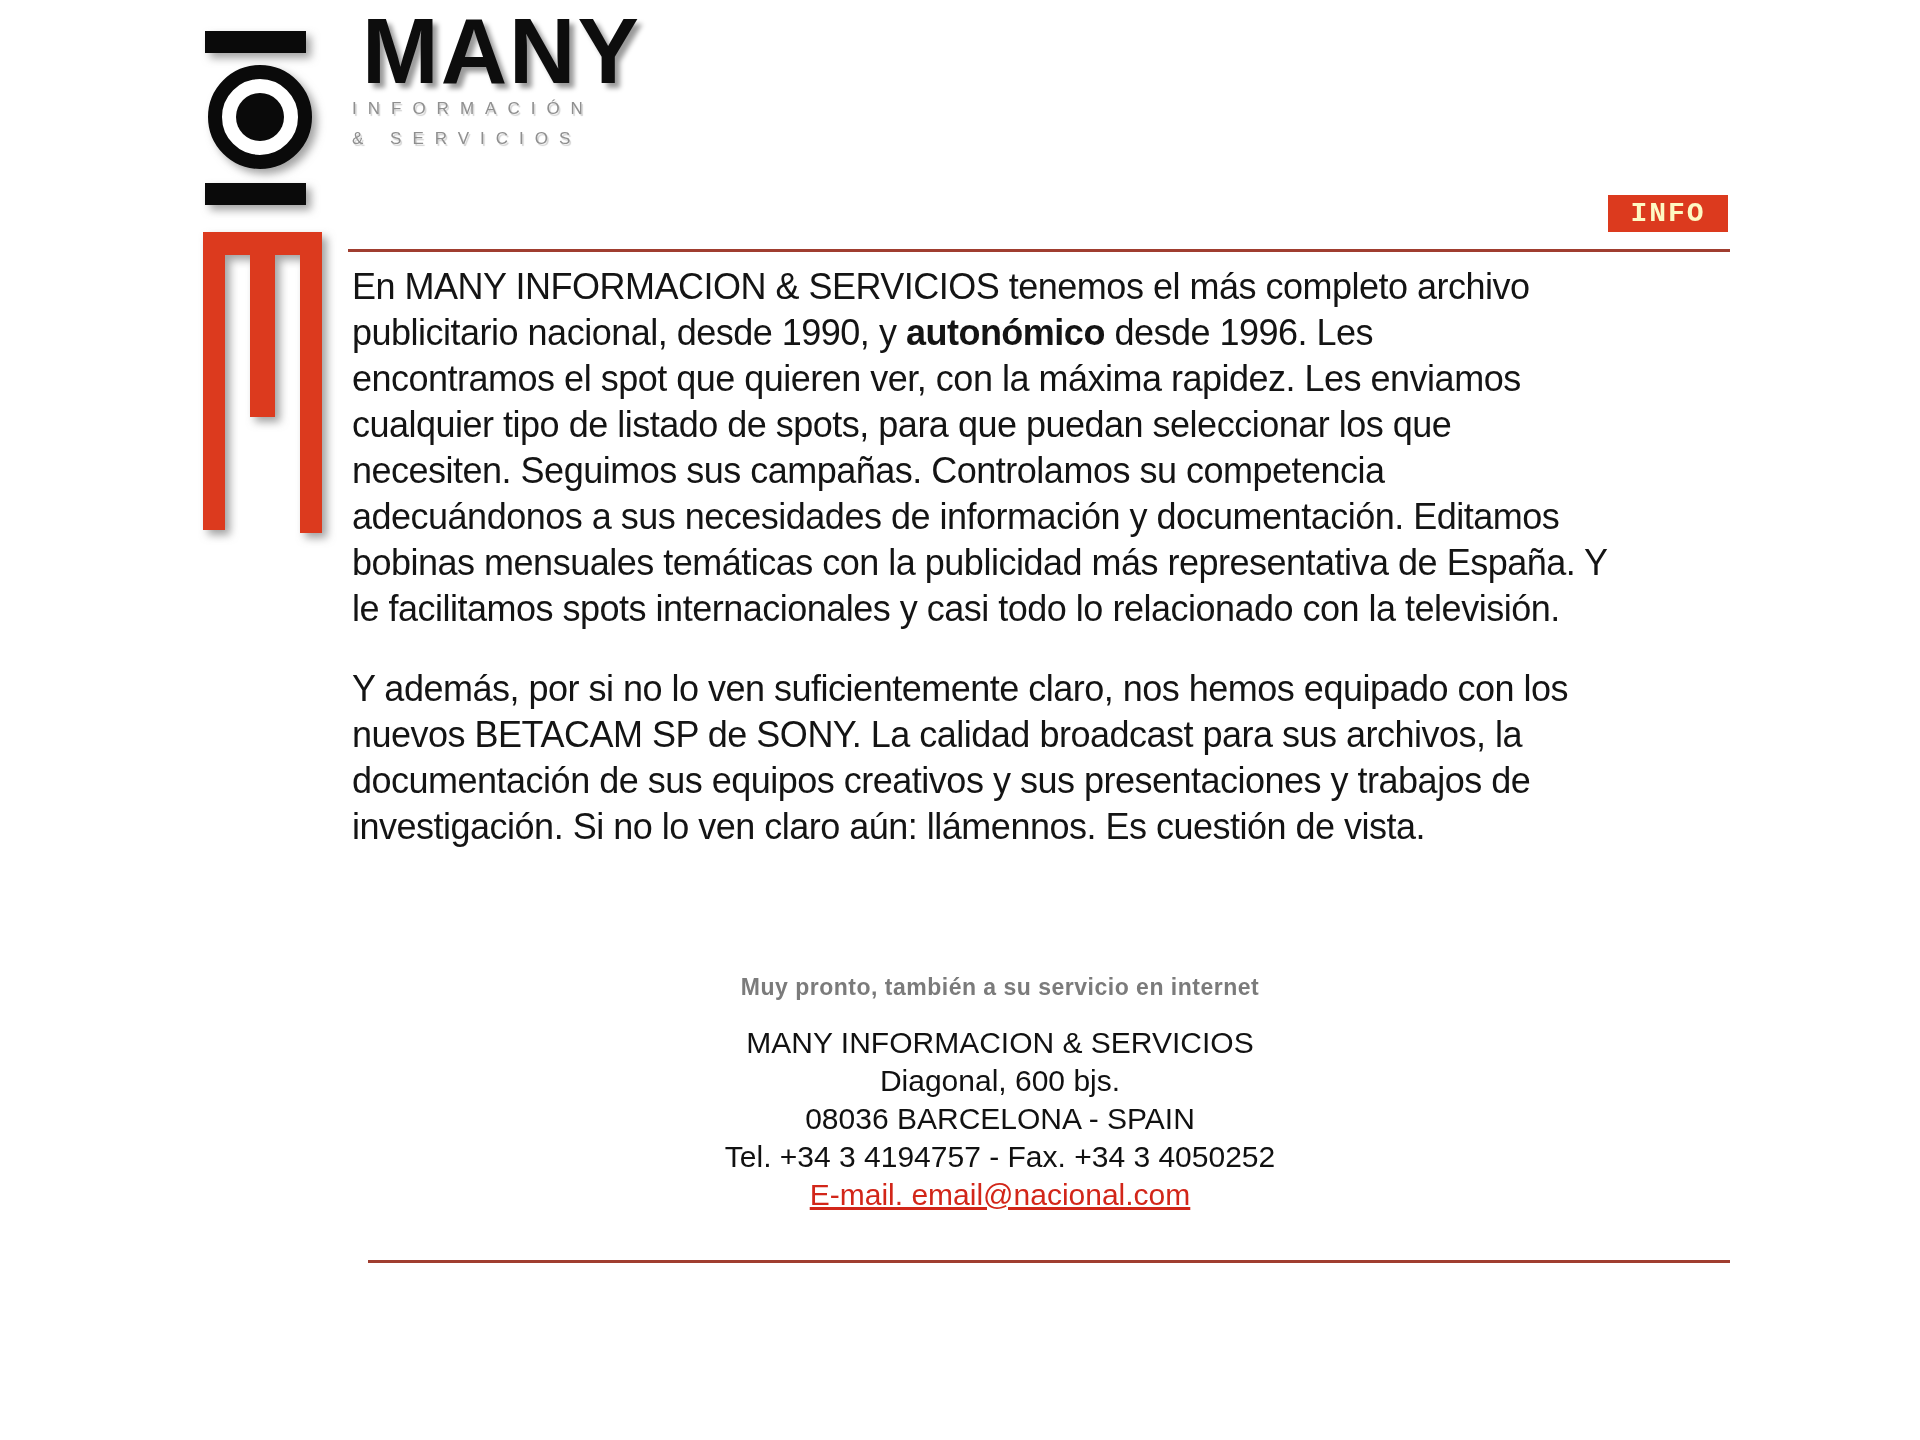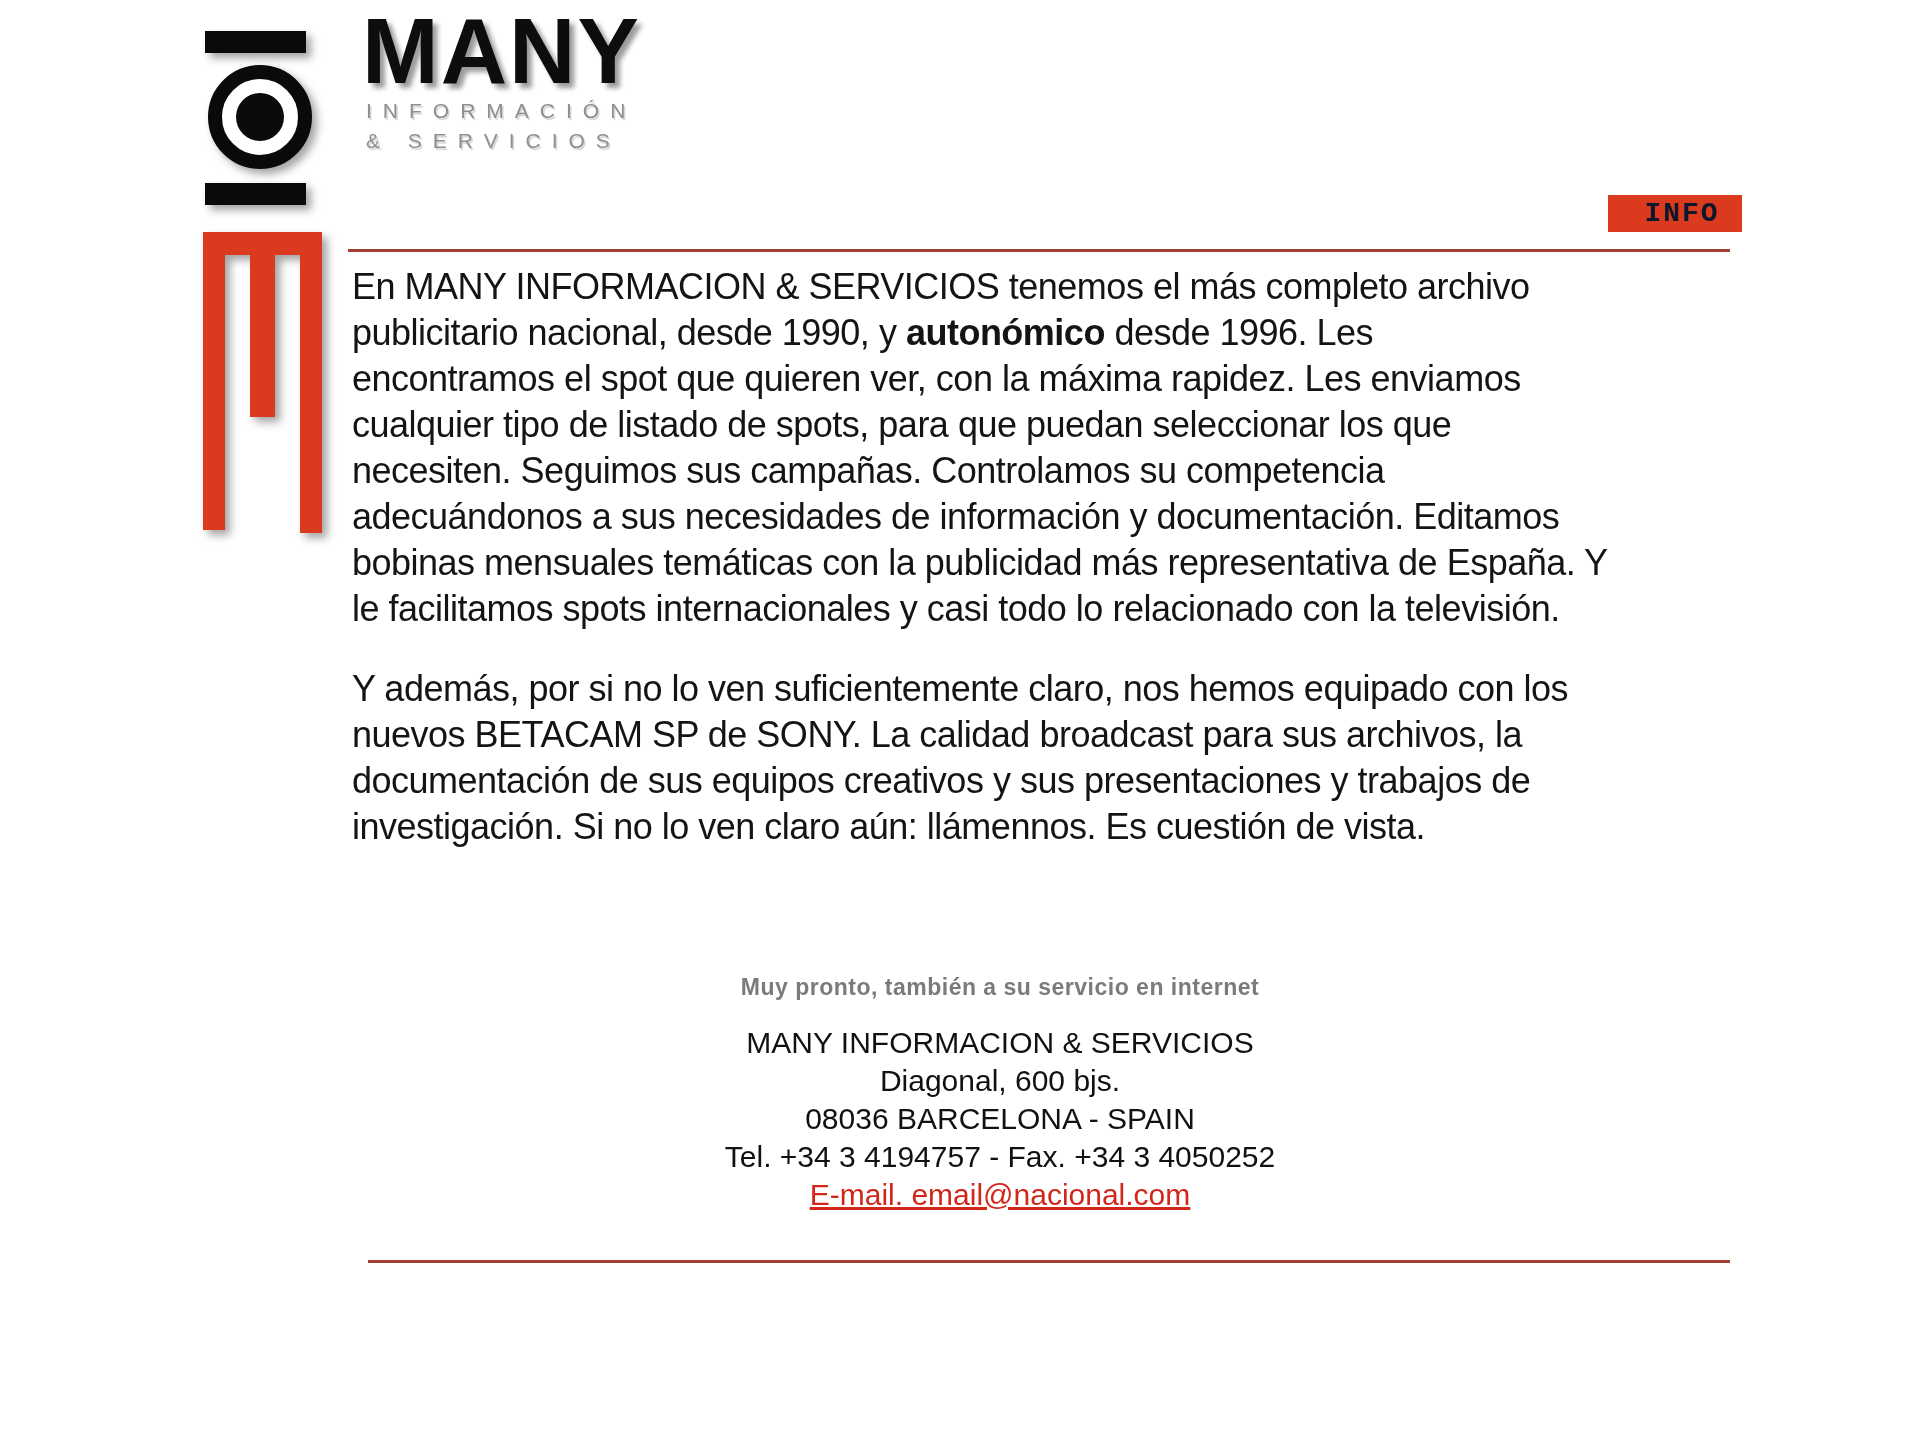--- a/index.html
+++ b/index.html
@@ -20,32 +20,32 @@
     position:absolute;left:200px;top:25px;width:135px;height:515px;
     filter:drop-shadow(5px 5px 4px rgba(70,70,70,0.5));
   }
   
   .brand-name{
     position:absolute;left:362px;top:5px;
     font-size:92px;font-weight:bold;letter-spacing:2px;line-height:1;
     color:#0d0d0d;text-shadow:5px 5px 5px rgba(0,0,0,0.40);
   }
   .brand-sub{
-    position:absolute;left:366px;
-    font-size:21px;font-weight:400;letter-spacing:11px;line-height:1;
+    position:absolute;left:352px;
+    font-size:17px;font-weight:400;letter-spacing:11px;line-height:1;
     color:var(--sub-gray);text-shadow:1.5px 1.5px 1px rgba(0,0,0,0.18);
     white-space:pre;
   }
   .brand-sub1{top:100px;}
   .brand-sub2{top:130px;}
   
   .badge{
-    position:absolute;height:37px;background:var(--accent);color:#0f172a;
+    position:absolute;height:37px;background:var(--accent);color:#fef9c3;
     display:flex;align-items:center;justify-content:center;
-    font-weight:bold;cursor:pointer;padding-left:14px;
+    font-weight:bold;cursor:pointer;
   }
   .info-badge{
     left:1608px;top:195px;width:120px;
     font-family:"Liberation Mono",monospace;font-size:28px;letter-spacing:2px;
   }
   .home-badge{
     left:368px;top:1272px;width:122px;
     font-family:"Liberation Sans",sans-serif;font-size:28px;letter-spacing:1px;
   }
   

